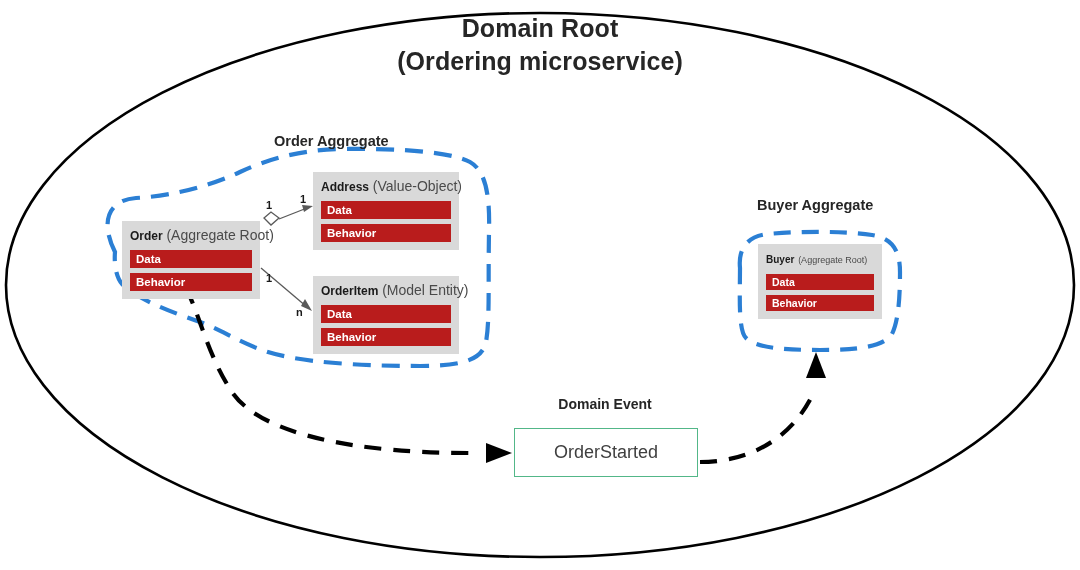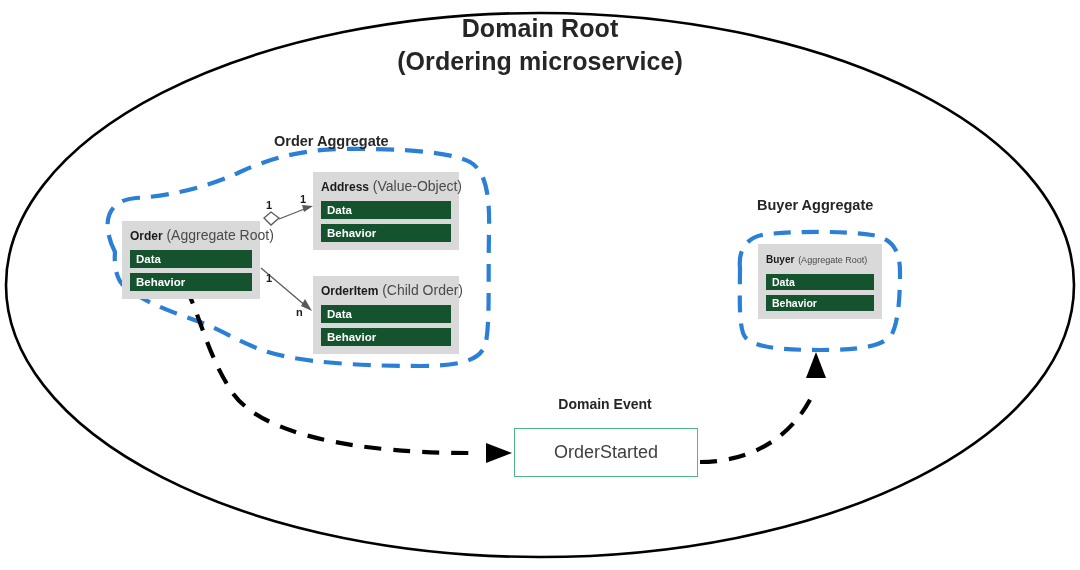--- a/index.html
+++ b/index.html
@@ -76,21 +76,21 @@
   .entity-head .ename {
     font-weight: bold;
     font-size: 12px;
   }
   .entity-head .estereo {
     font-weight: normal;
     font-size: 14px;
     color: #4a4a4a;
   }
   .entity-bar {
-    background: #14532d;
+    background: #b91c1c;
     color: #ffffff;
     font-size: 11.5px;
     font-weight: bold;
     line-height: 18px;
     height: 18px;
     padding: 0 6px;
     box-sizing: border-box;
     margin-bottom: 5px;
     overflow: hidden;
   }
@@ -215,21 +215,21 @@
       <span class="ename">Address</span>
       <span class="estereo">(Value-Object)</span>
     </div>
     <div class="entity-bar">Data</div>
     <div class="entity-bar">Behavior</div>
   </div>
 
   <div class="entity-card" id="card-orderitem">
     <div class="entity-head">
       <span class="ename">OrderItem</span>
-      <span class="estereo">(Child Order)</span>
+      <span class="estereo">(Model Entity)</span>
     </div>
     <div class="entity-bar">Data</div>
     <div class="entity-bar">Behavior</div>
   </div>
 
   <div class="entity-card" id="card-buyer">
     <div class="entity-head">
       <span class="ename">Buyer</span>
       <span class="estereo">(Aggregate Root)</span>
     </div>

